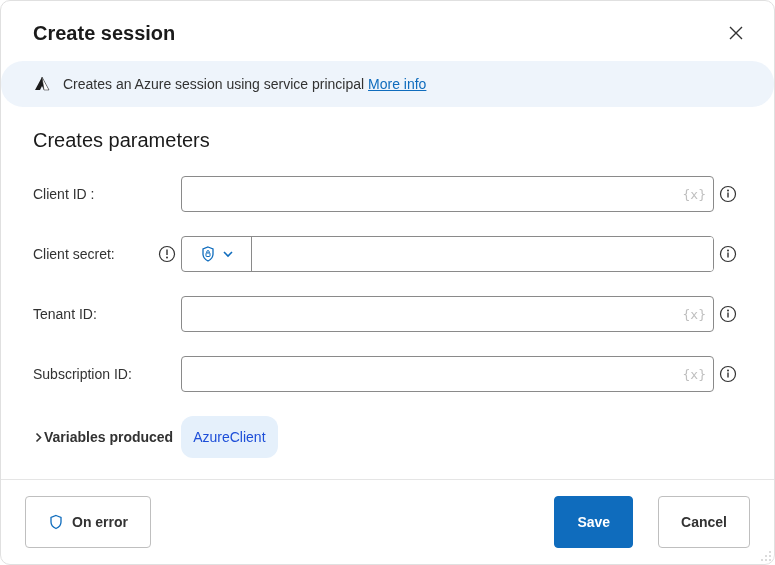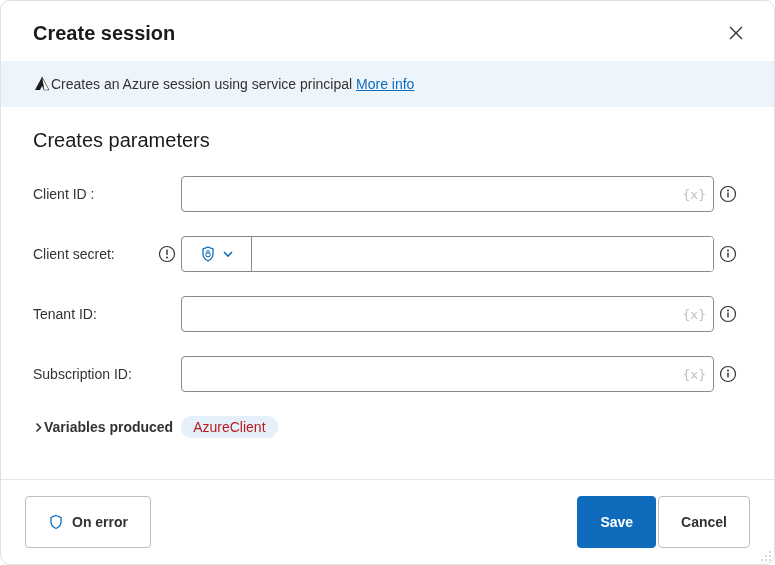--- a/index.html
+++ b/index.html
@@ -38,22 +38,24 @@
       padding: 6px;
       display: flex;
       align-items: center;
       justify-content: center;
     }
     .info-banner {
       background: #eef4fb;
       padding: 14px 32px;
       display: flex;
       align-items: center;
+      gap: 12px;
       font-size: 14px;
       color: #323232;
+      border-radius: 22px;
     }
     .info-banner .link {
       color: #0f6cbd;
       text-decoration: underline;
       cursor: pointer;
     }
     .content {
       flex: 1;
       padding: 22px 32px 0 32px;
       overflow: auto;
@@ -148,34 +150,34 @@
       align-items: center;
       background: none;
       border: none;
       cursor: pointer;
       font-size: 14px;
       color: #323232;
       font-weight: 600;
     }
     .var-pill {
       background: #e5f0fb;
-      color: #b91c1c;
-      padding: 3px 12px;
+      color: #1d4ed8;
+      padding: 13px 12px;
       border-radius: 12px;
       font-size: 14px;
     }
     .footer {
       border-top: 1px solid #e5e5e5;
       padding: 16px 24px;
       display: flex;
       align-items: center;
       justify-content: space-between;
     }
     .left-actions { display: flex; }
-    .right-actions { display: flex; gap: 2px; }
+    .right-actions { display: flex; gap: 25px; }
     .btn {
       height: 52px;
       border-radius: 4px;
       font-size: 14px;
       font-weight: 600;
       padding: 0 22px;
       cursor: pointer;
       display: flex;
       align-items: center;
       gap: 8px;

